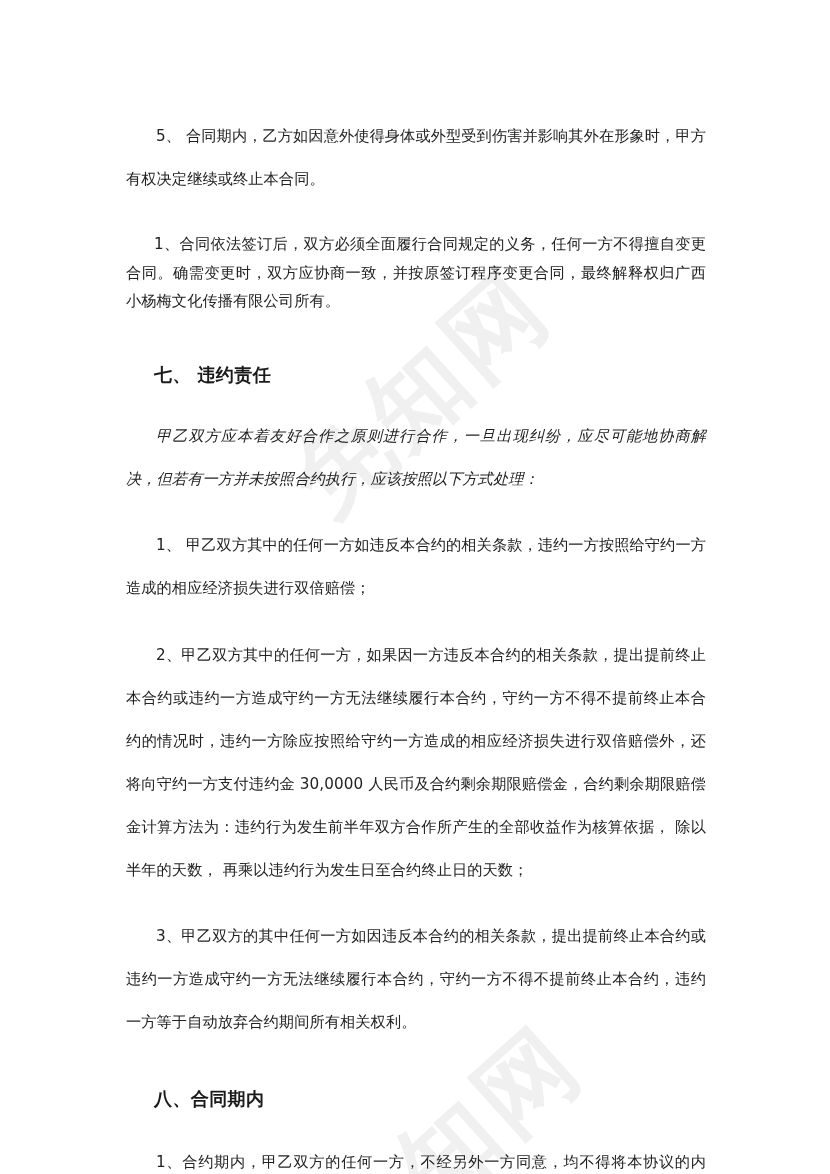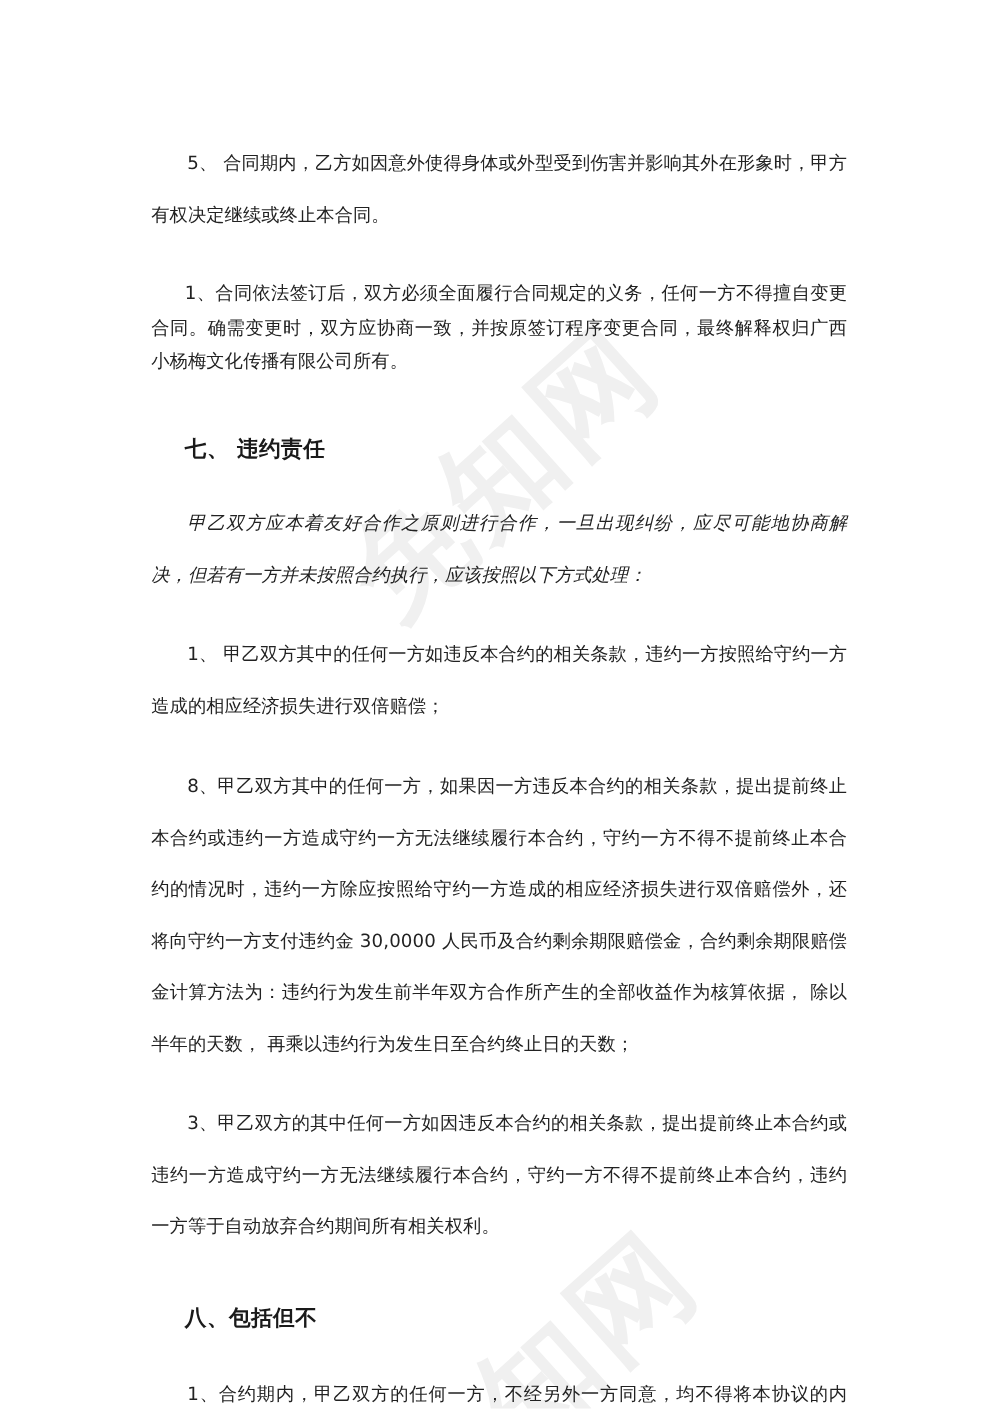--- a/index.html
+++ b/index.html
@@ -111,22 +111,22 @@
     <p class="blk p-wide sp-top-5">5、 合同期内，乙方如因意外使得身体或外型受到伤害并影响其外在形象时，甲方有权决定继续或终止本合同。</p>
 
     <p class="blk p-tight sp-6">1、合同依法签订后，双方必须全面履行合同规定的义务，任何一方不得擅自变更合同。确需变更时，双方应协商一致，并按原签订程序变更合同，最终解释权归广西小杨梅文化传播有限公司所有。</p>
 
     <h2 class="blk heading sp-h7">七、 违约责任</h2>
 
     <p class="blk p-wide sp-intro">甲乙双方应本着友好合作之原则进行合作，一旦出现纠纷，应尽可能地协商解决，但若有一方并未按照合约执行，应该按照以下方式处理：</p>
 
     <p class="blk p-wide sp-i1">1、 甲乙双方其中的任何一方如违反本合约的相关条款，违约一方按照给守约一方造成的相应经济损失进行双倍赔偿；</p>
 
-    <p class="blk p-wide sp-i2">8、甲乙双方其中的任何一方，如果因一方违反本合约的相关条款，提出提前终止本合约或违约一方造成守约一方无法继续履行本合约，守约一方不得不提前终止本合约的情况时，违约一方除应按照给守约一方造成的相应经济损失进行双倍赔偿外，还将向守约一方支付违约金 30,0000 人民币及合约剩余期限赔偿金，合约剩余期限赔偿金计算方法为：违约行为发生前半年双方合作所产生的全部收益作为核算依据， 除以半年的天数， 再乘以违约行为发生日至合约终止日的天数；</p>
+    <p class="blk p-wide sp-i2">2、甲乙双方其中的任何一方，如果因一方违反本合约的相关条款，提出提前终止本合约或违约一方造成守约一方无法继续履行本合约，守约一方不得不提前终止本合约的情况时，违约一方除应按照给守约一方造成的相应经济损失进行双倍赔偿外，还将向守约一方支付违约金 30,0000 人民币及合约剩余期限赔偿金，合约剩余期限赔偿金计算方法为：违约行为发生前半年双方合作所产生的全部收益作为核算依据， 除以半年的天数， 再乘以违约行为发生日至合约终止日的天数；</p>
 
     <p class="blk p-wide sp-i3">3、甲乙双方的其中任何一方如因违反本合约的相关条款，提出提前终止本合约或违约一方造成守约一方无法继续履行本合约，守约一方不得不提前终止本合约，违约一方等于自动放弃合约期间所有相关权利。</p>
 
-    <h2 class="blk heading sp-h8">八、包括但不</h2>
+    <h2 class="blk heading sp-h8">八、合同期内</h2>
 
     <p class="blk p-wide sp-o1">1、合约期内，甲乙双方的任何一方，不经另外一方同意，均不得将本协议的内容，向第三方进行披露；甲乙双方由于合作从而了解或接触到的对方的机密资料和信息，包括但不</p>
 
   </div>
 </div>
 
 </body></html>

